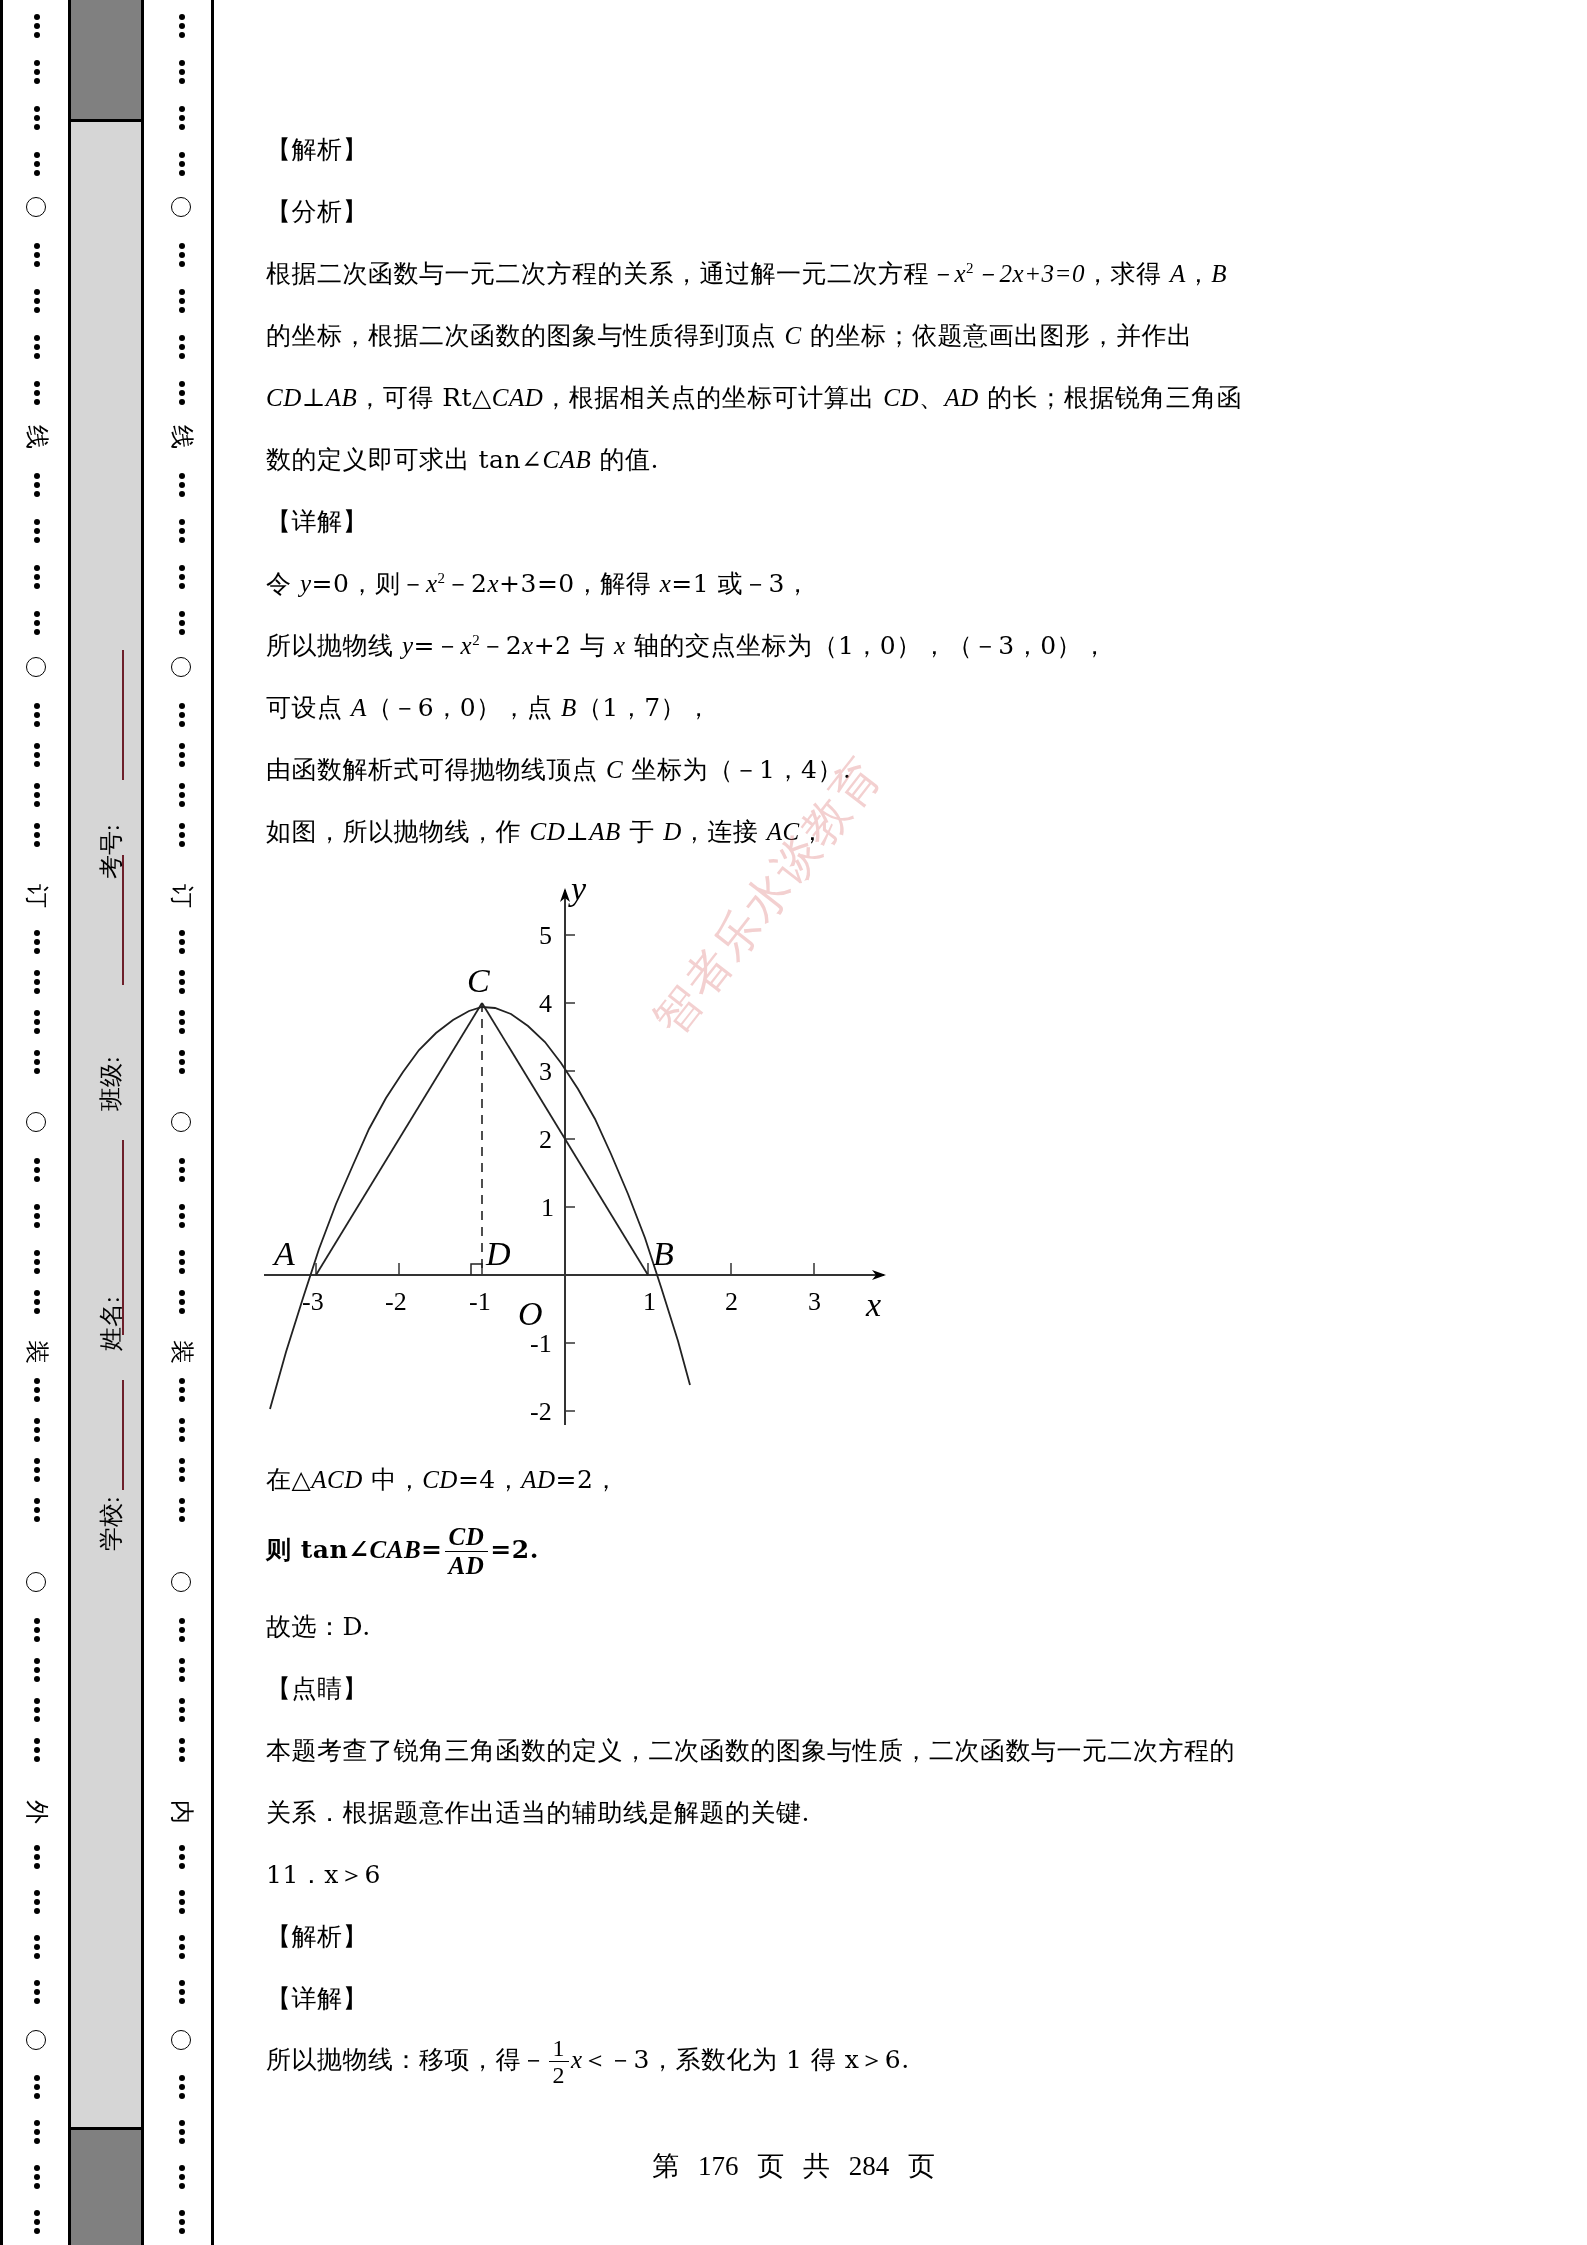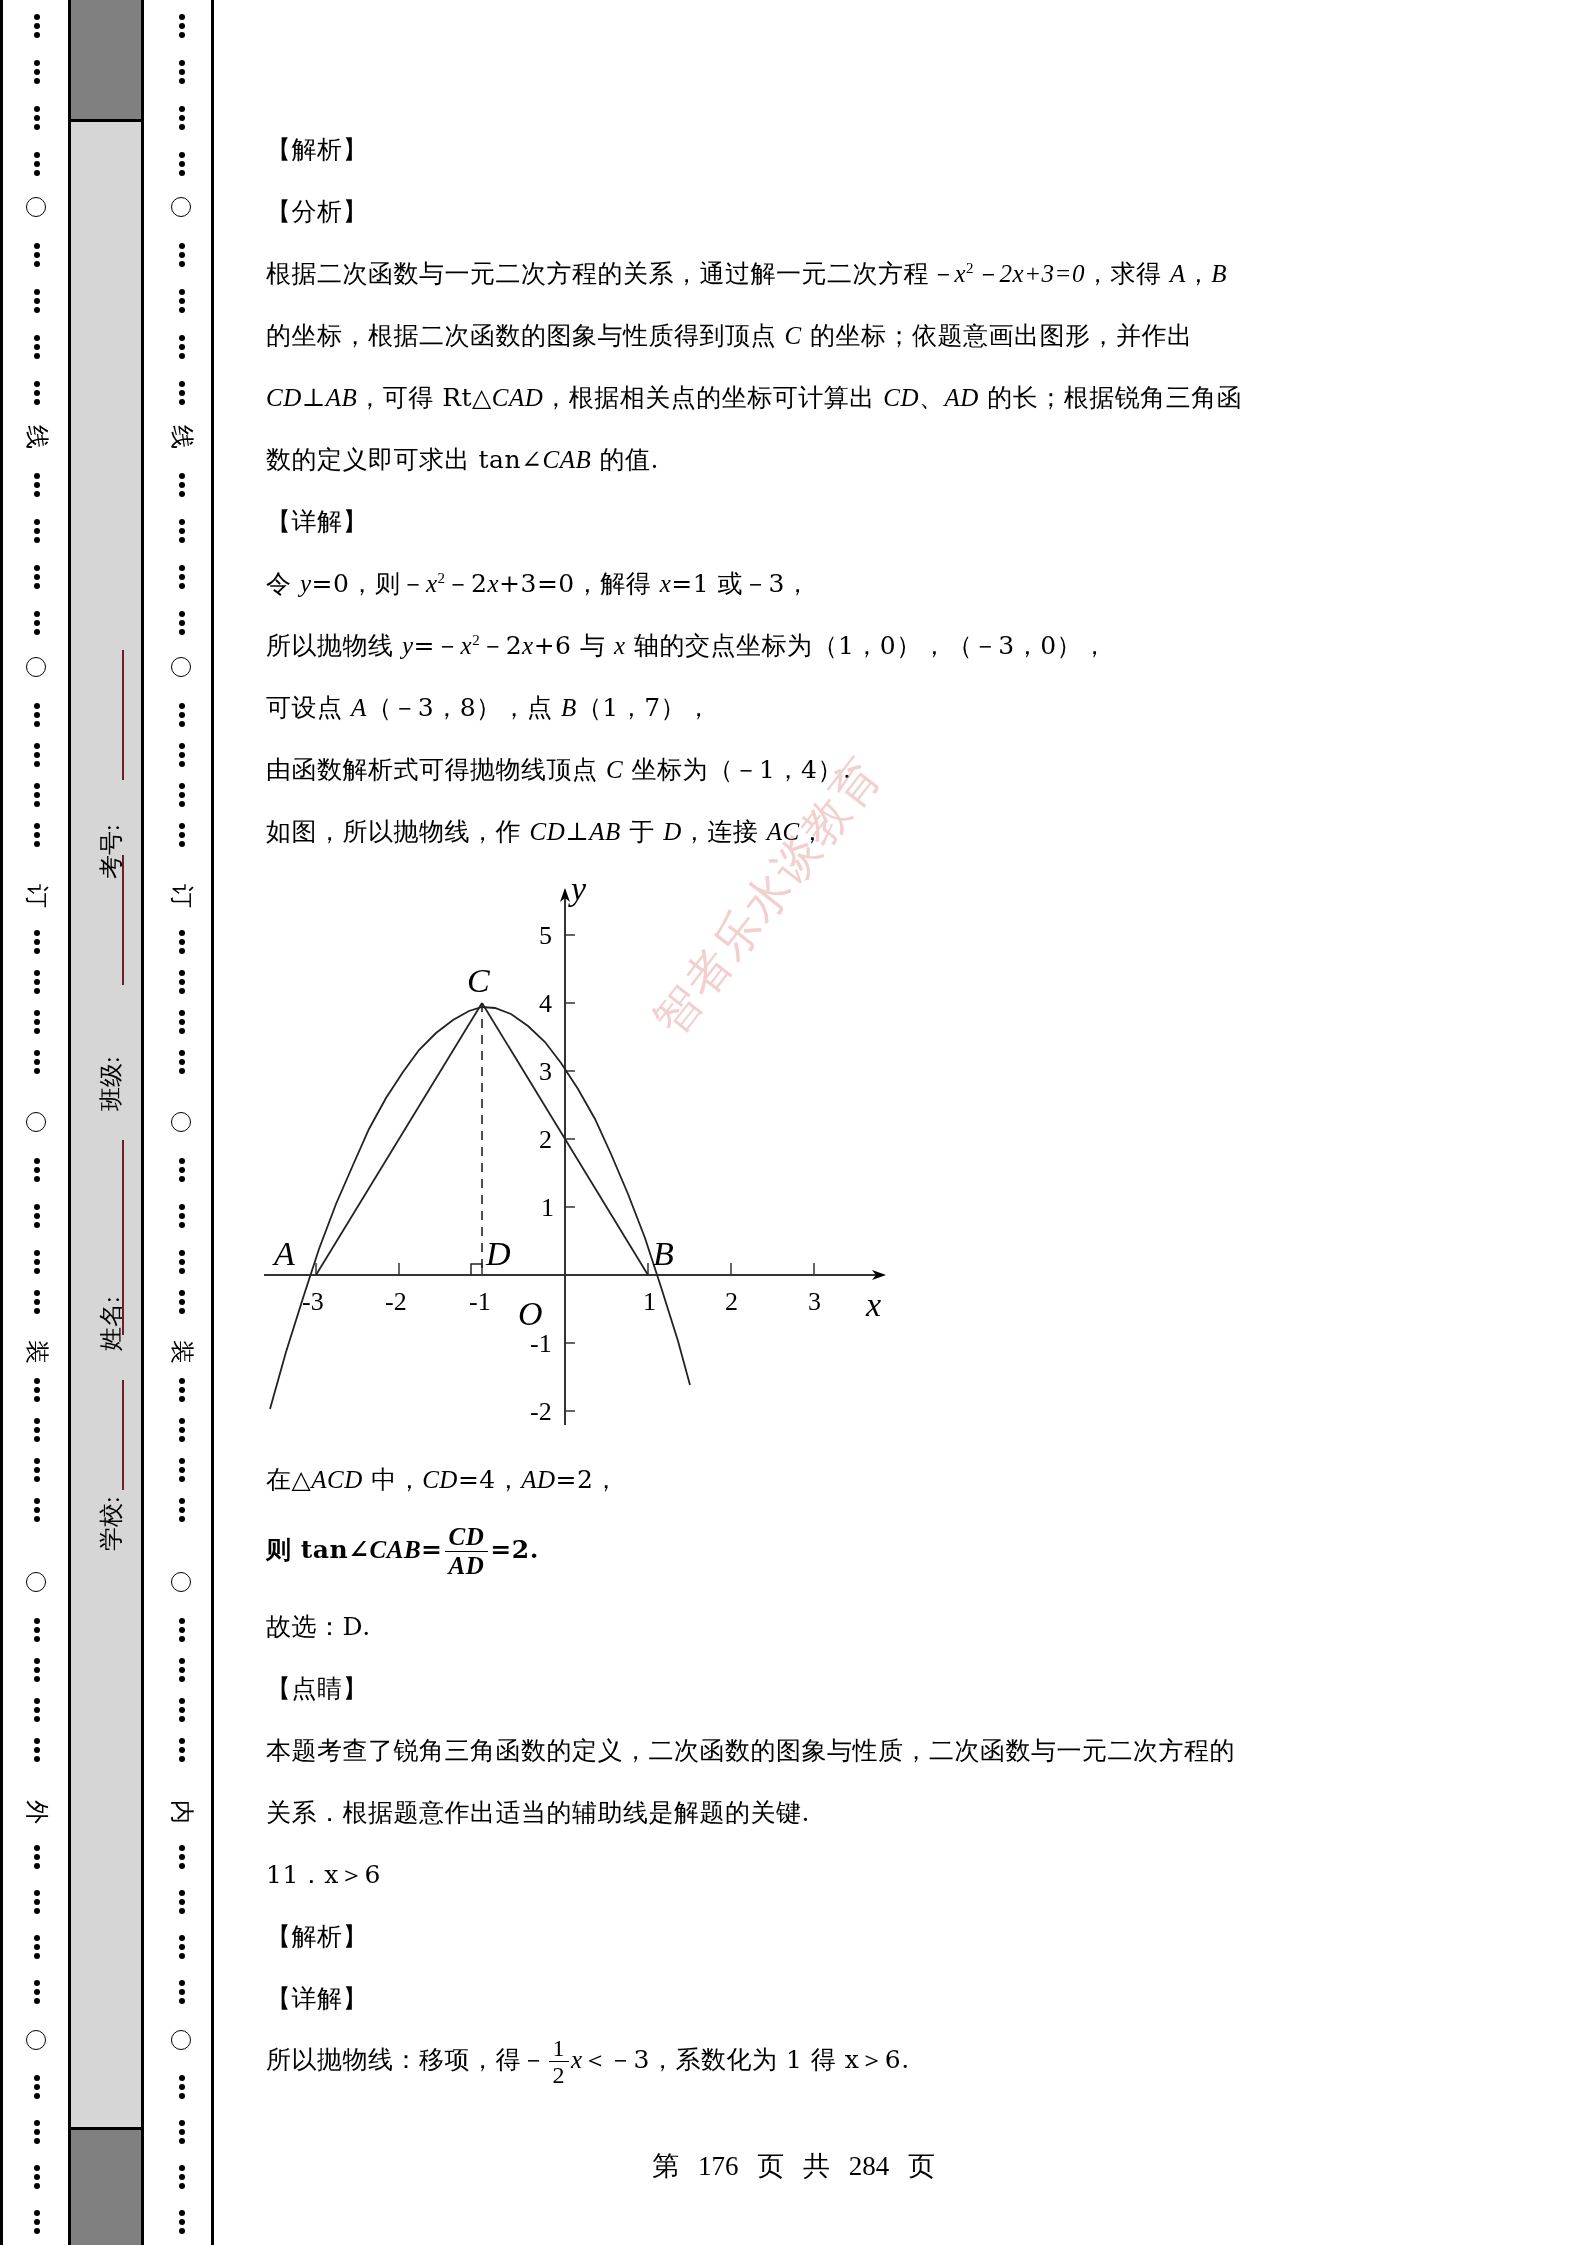--- a/index.html
+++ b/index.html
@@ -539,24 +539,24 @@
   <div class="line" style="top:445px">
     <span>数的定义即可求出 tan∠</span><span class="m">CAB</span><span> 的值.</span>
   </div>
 
   <div class="line section-label" style="top:507px">【详解】</div>
 
   <div class="line" style="top:569px">
     <span>令 </span><span class="m">y</span><span>=0，则－</span><span class="m">x</span><sup class="r">2</sup><span>－2</span><span class="m">x</span><span>+3=0，解得 </span><span class="m">x</span><span>=1 或－3，</span>
   </div>
   <div class="line" style="top:631px">
-    <span>所以抛物线 </span><span class="m">y</span><span>=－</span><span class="m">x</span><sup class="r">2</sup><span>－2</span><span class="m">x</span><span>+6 与 </span><span class="m">x</span><span> 轴的交点坐标为（1，0），（－3，0），</span>
+    <span>所以抛物线 </span><span class="m">y</span><span>=－</span><span class="m">x</span><sup class="r">2</sup><span>－2</span><span class="m">x</span><span>+2 与 </span><span class="m">x</span><span> 轴的交点坐标为（1，0），（－3，0），</span>
   </div>
   <div class="line" style="top:693px">
-    <span>可设点 </span><span class="m">A</span><span>（－3，8），点 </span><span class="m">B</span><span>（1，7），</span>
+    <span>可设点 </span><span class="m">A</span><span>（－6，0），点 </span><span class="m">B</span><span>（1，7），</span>
   </div>
   <div class="line" style="top:755px">
     <span>由函数解析式可得抛物线顶点 </span><span class="m">C</span><span> 坐标为（－1，4）.</span>
   </div>
   <div class="line" style="top:817px">
     <span>如图，所以抛物线，作 </span><span class="m">CD</span><span>⊥</span><span class="m">AB</span><span> 于 </span><span class="m">D</span><span>，连接 </span><span class="m">AC</span><span>，</span>
   </div>
 
   <div class="line" style="top:1465px">
     <span>在△</span><span class="m">ACD</span><span> 中，</span><span class="m">CD</span><span>=4，</span><span class="m">AD</span><span>=2，</span>

